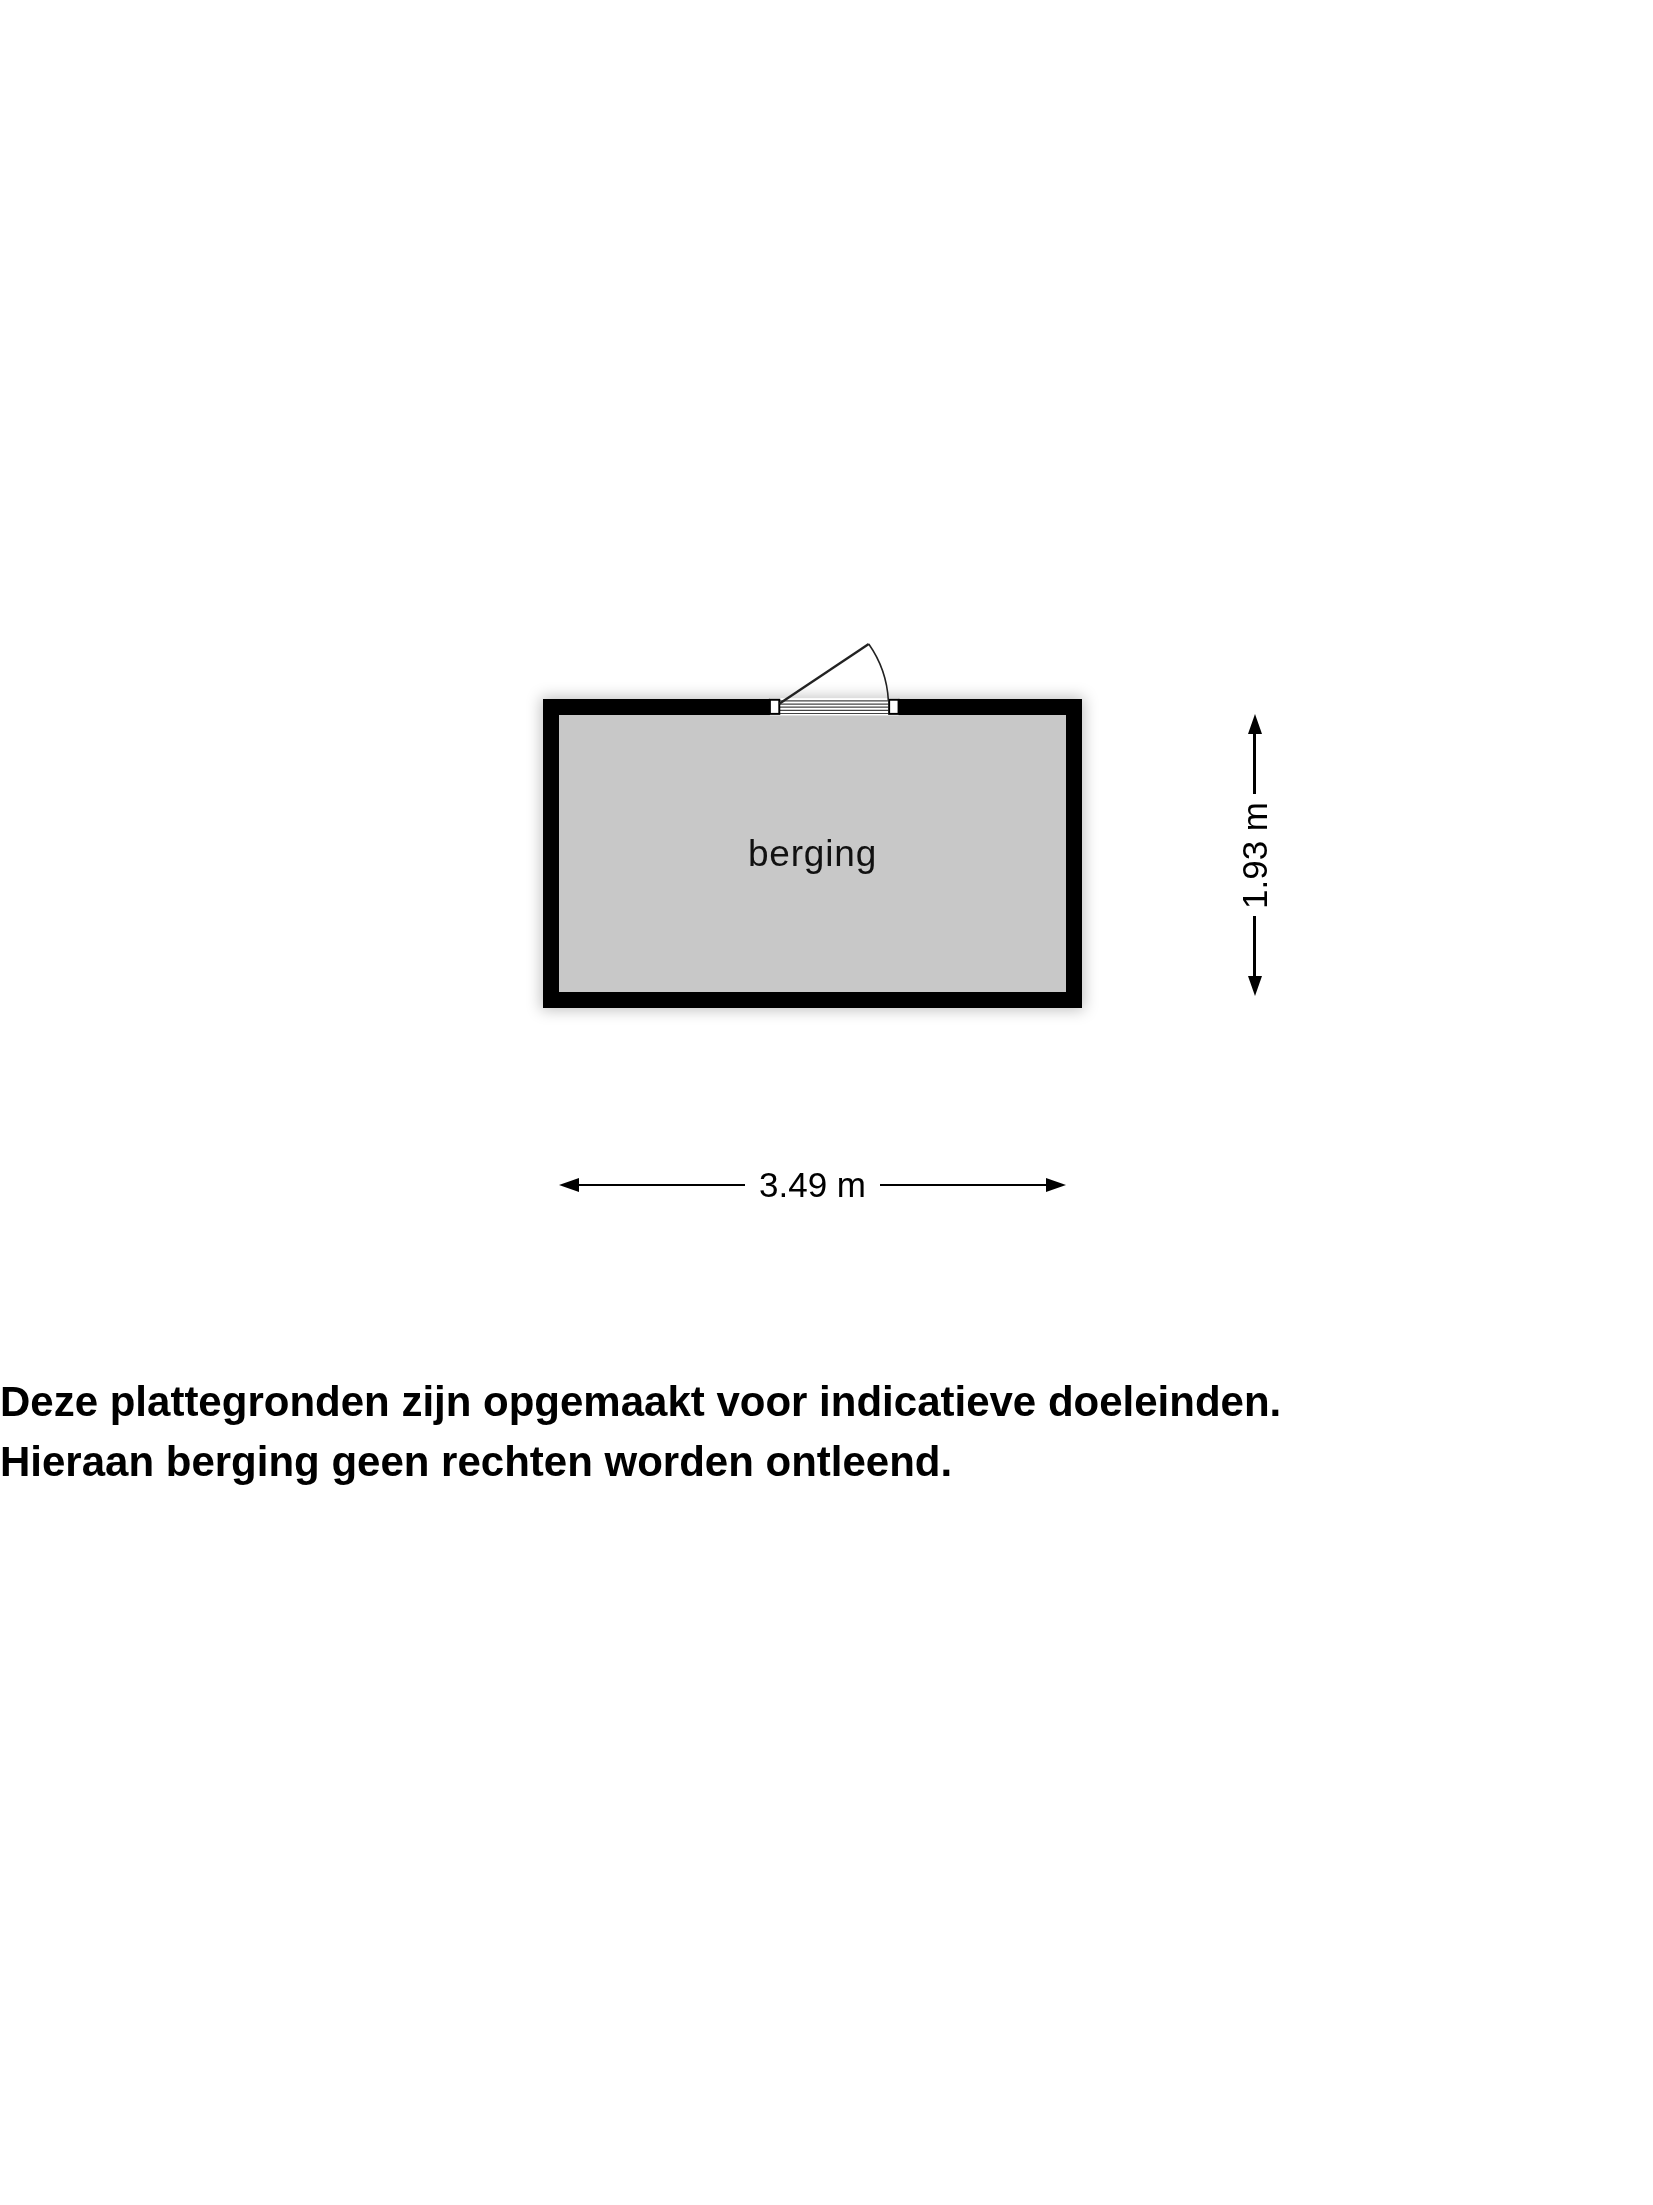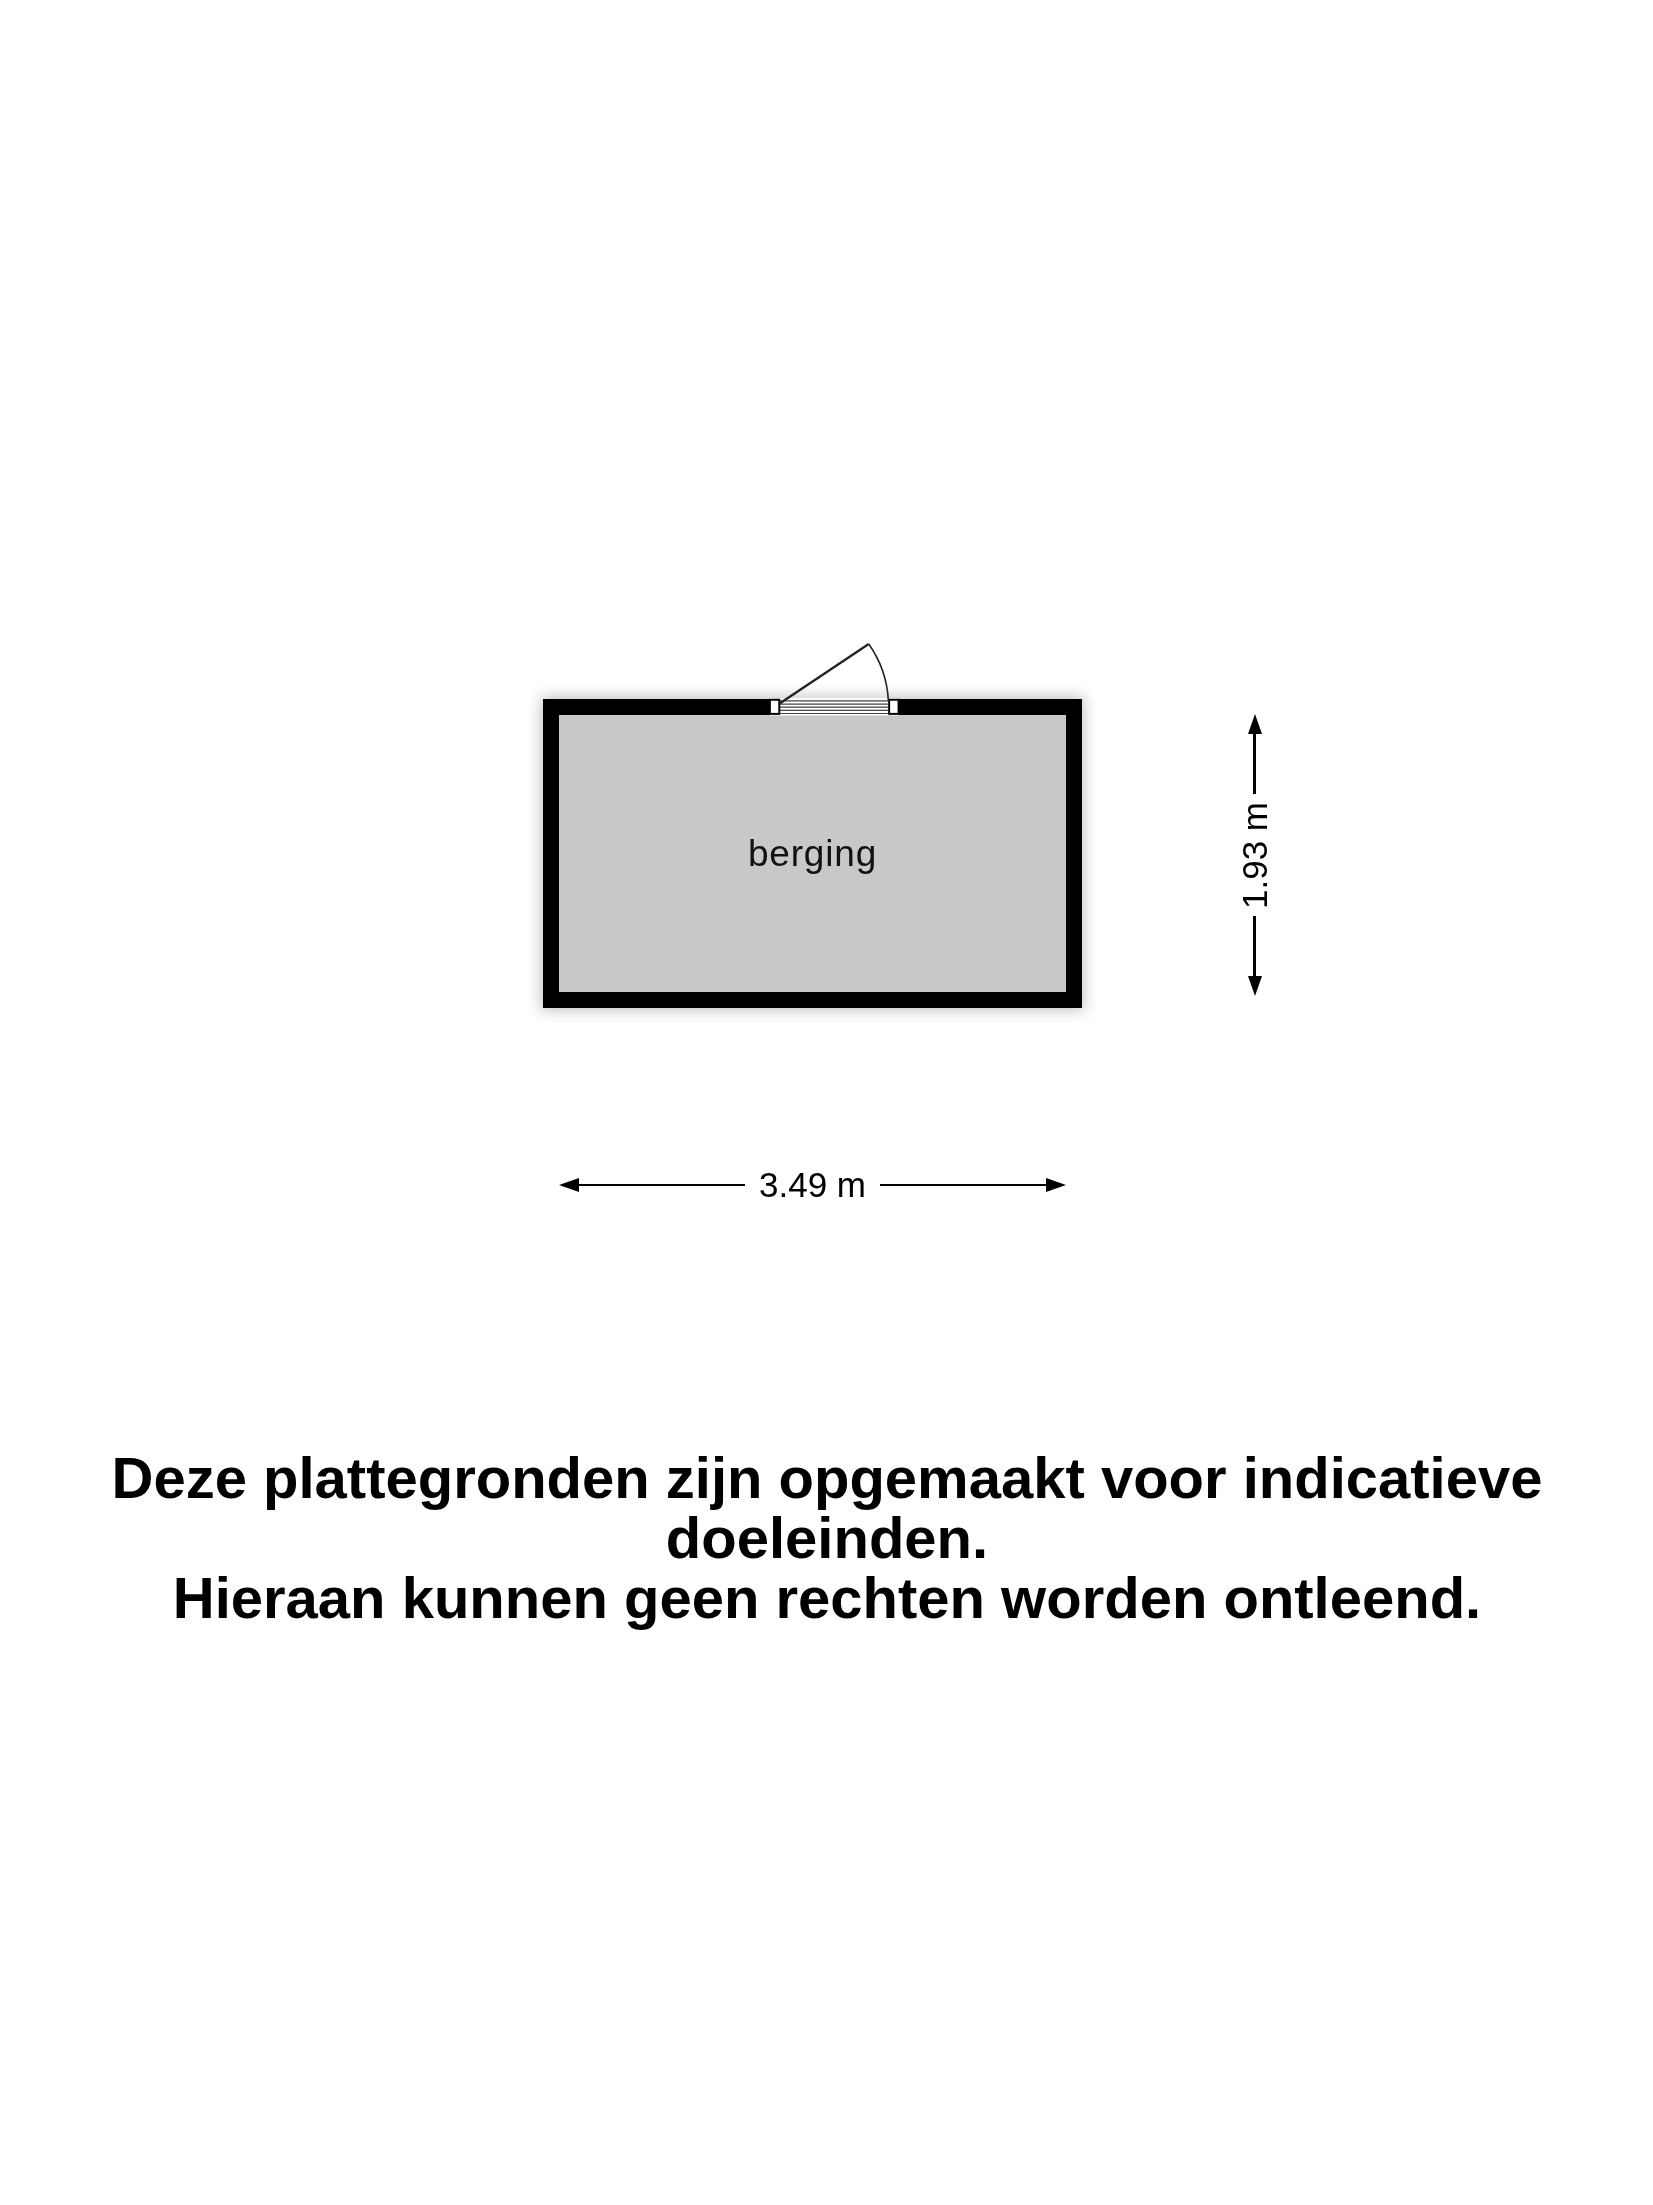--- a/index.html
+++ b/index.html
@@ -106,23 +106,22 @@
   .arrow-up    { border-left: 7px solid transparent; border-right: 7px solid transparent; border-bottom: 20.5px solid #000; }
   .arrow-down  { border-left: 7px solid transparent; border-right: 7px solid transparent; border-top: 20.5px solid #000; }
   .arrow-left  { border-top: 7px solid transparent; border-bottom: 7px solid transparent; border-right: 20.5px solid #000; }
   .arrow-right { border-top: 7px solid transparent; border-bottom: 7px solid transparent; border-left: 20.5px solid #000; }
 
   
   .disclaimer {
     position: absolute;
     left: 0;
     right: 0;
-    top: 1448px;
-    text-align: center;
-    font-size: 58px;
+    top: 1372px;
+    font-size: 42px;
     font-weight: bold;
     line-height: 60px;
     color: #000000;
   }
 </style>
 </head>
 <body>
 
 <div class="canvas">
 
@@ -158,17 +157,17 @@
   <div class="hdim">
     <div class="arrow arrow-left"></div>
     <div class="dim-line"></div>
     <span class="dim-label">3.49 m</span>
     <div class="dim-line"></div>
     <div class="arrow arrow-right"></div>
   </div>
 
   <div class="disclaimer">
     <div>Deze plattegronden zijn opgemaakt voor indicatieve doeleinden.</div>
-    <div>Hieraan kunnen geen rechten worden ontleend.</div>
+    <div>Hieraan berging geen rechten worden ontleend.</div>
   </div>
 
 </div>
 
 
 </body></html>

